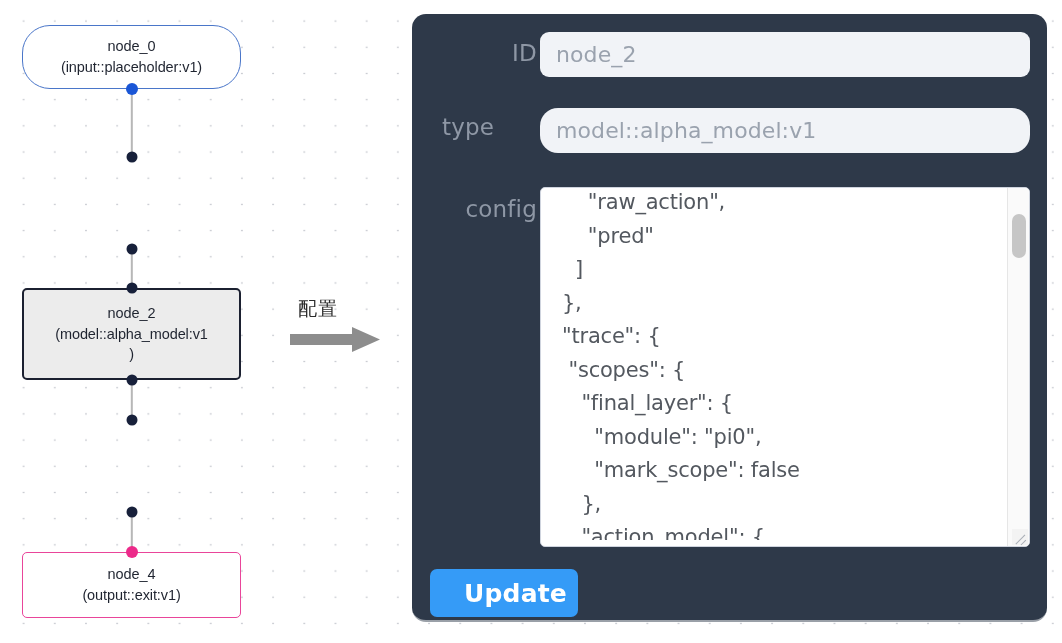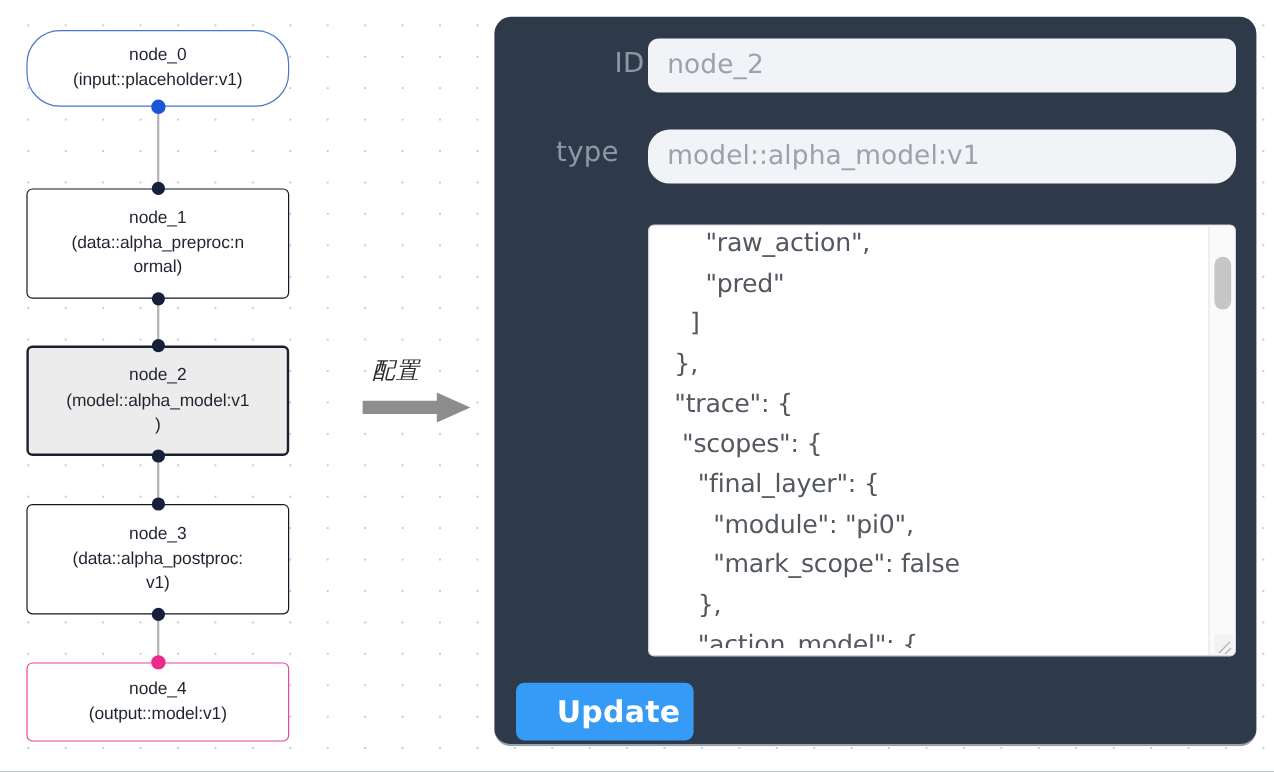--- a/index.html
+++ b/index.html
@@ -52,21 +52,21 @@
 
   .edge {
     position: absolute;
     width: 2.4px;
     background: #b7b7b7;
     transform: translateX(-50%);
     z-index: 1;
   }
 
   
-  #arrow-group { position: absolute; left: 302px; top: 296px; width: 110px; height: 64px; font-style: italic; }
+  #arrow-group { position: absolute; left: 290px; top: 296px; width: 110px; height: 64px; }
   #arrow-label {
     position: absolute; left: 8px; top: 0;
     font-size: 19px; color: #2b2b2b; letter-spacing: 1px;
     font-family: "DejaVu Sans", sans-serif;
   }
   #arrow-shape { position: absolute; left: 0; top: 30px; }
 
   
   #panel {
     position: absolute;
@@ -90,21 +90,21 @@
     color: #9aa2ae;
     font-size: 22px;
     font-family: "DejaVu Sans", sans-serif;
     padding: 0 16px;
     display: flex; align-items: center;
     letter-spacing: 0.1px;
   }
 
   #label-id    { position: absolute; left: 65px; top: 26px; width: 60px; text-align: right; }
   #input-id    { position: absolute; left: 128px; top: 18px; width: 490px; height: 45px; }
-  #label-type  { position: absolute; left: 30px; top: 100px; width: 95px; text-align: center; }
+  #label-type  { position: absolute; left: 30px; top: 100px; width: 95px; text-align: left; }
   #input-type  { position: absolute; left: 128px; top: 94px; width: 490px; height: 45px; border-radius: 18px; }
   #label-config{ position: absolute; left: 10px; top: 182px; width: 115px; text-align: right; }
 
   #config-box {
     position: absolute;
     left: 128px; top: 173px;
     width: 490px; height: 360px;
     background: #ffffff;
     border: 1px solid #cfd4de;
     border-radius: 5px;
@@ -167,63 +167,54 @@
   <div id="graph">
       <div class="edge" style="left: 131.5px; top: 89px; height: 68px;"></div>
       <div class="edge" style="left: 131.5px; top: 249px; height: 39px;"></div>
       <div class="edge" style="left: 131.5px; top: 380px; height: 40px;"></div>
       <div class="edge" style="left: 131.5px; top: 512px; height: 40px;"></div>
       <div class="node input" style="left: 22px; top: 25px; width: 219px; height: 64px; border-radius: 28px;">
         <span class="nlabel">node_0
 (input::placeholder:v1)</span>
       </div>
       <div class="port blue" style="left: 131.5px; top: 89px;"></div>
-      <div class="node" style="left: 22px; top: 157px; width: 219px; height: 92px;">
-        <span class="nlabel">node_1
-(data::alpha_preproc:n
-ormal)</span>
-      </div>
       <div class="port" style="left: 131.5px; top: 157px;"></div>
       <div class="port" style="left: 131.5px; top: 249px;"></div>
       <div class="node selected" style="left: 22px; top: 288px; width: 219px; height: 92px;">
         <span class="nlabel">node_2
 (model::alpha_model:v1
 )</span>
       </div>
       <div class="port" style="left: 131.5px; top: 288px;"></div>
       <div class="port" style="left: 131.5px; top: 380px;"></div>
-      <div class="node" style="left: 22px; top: 420px; width: 219px; height: 92px;">
-        <span class="nlabel">node_3
-(data::alpha_postproc:
-v1)</span>
-      </div>
       <div class="port" style="left: 131.5px; top: 420px;"></div>
       <div class="port" style="left: 131.5px; top: 512px;"></div>
       <div class="node output" style="left: 22px; top: 552px; width: 219px; height: 66px;">
         <span class="nlabel">node_4
-(output::model:v1)</span>
+(output::exit:v1)</span>
       </div>
       <div class="port pink" style="left: 131.5px; top: 552px;"></div>
     </div>
 
   <div id="arrow-group">
     <div id="arrow-label">配置</div>
     <svg id="arrow-shape" width="92" height="28" viewBox="0 0 92 28">
       <polygon points="0,8 62,8 62,1 90,13.5 62,26 62,19 0,19" fill="#8d8d8d"></polygon>
     </svg>
   </div>
 
   <div id="panel">
 
     <div id="label-id" class="field-label">ID</div>
     <div id="input-id" class="text-input">node_2</div>
 
     <div id="label-type" class="field-label">type</div>
     <div id="input-type" class="text-input">model::alpha_model:v1</div>
 
+    <div id="label-config" class="field-label">config</div>
 
     <div id="config-box">
       <pre id="config-text">      "raw_action",
       "pred"
     ]
   },
   "trace": {
    "scopes": {
      "final_layer": {
        "module": "pi0",

